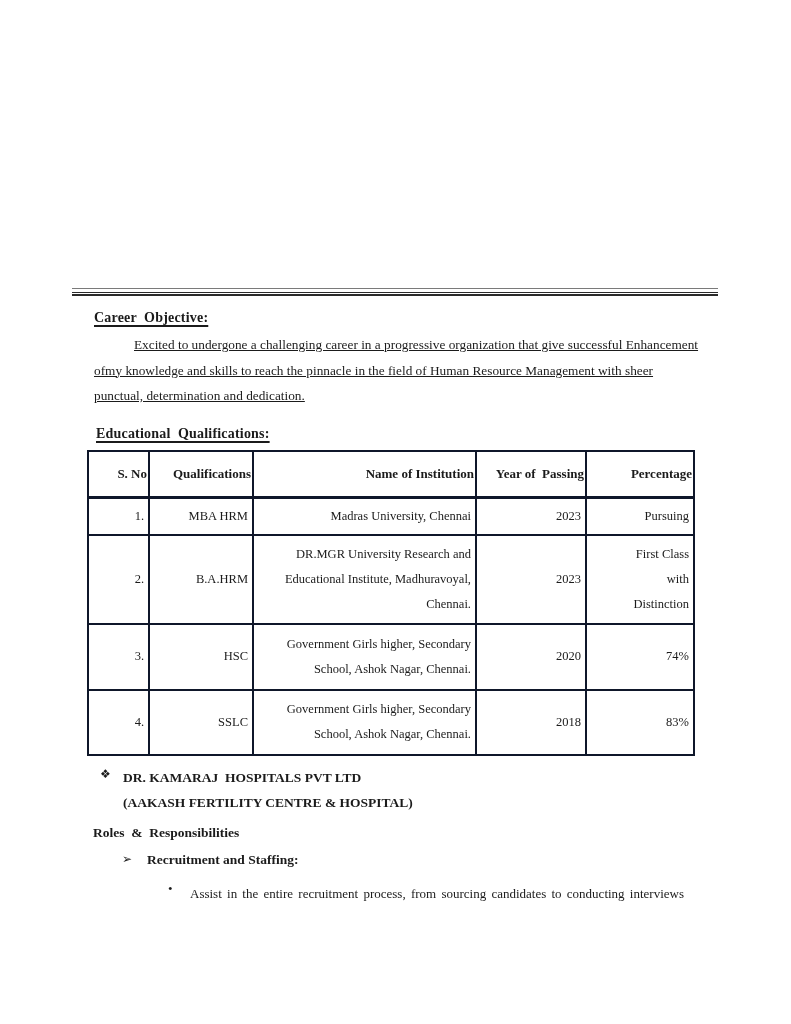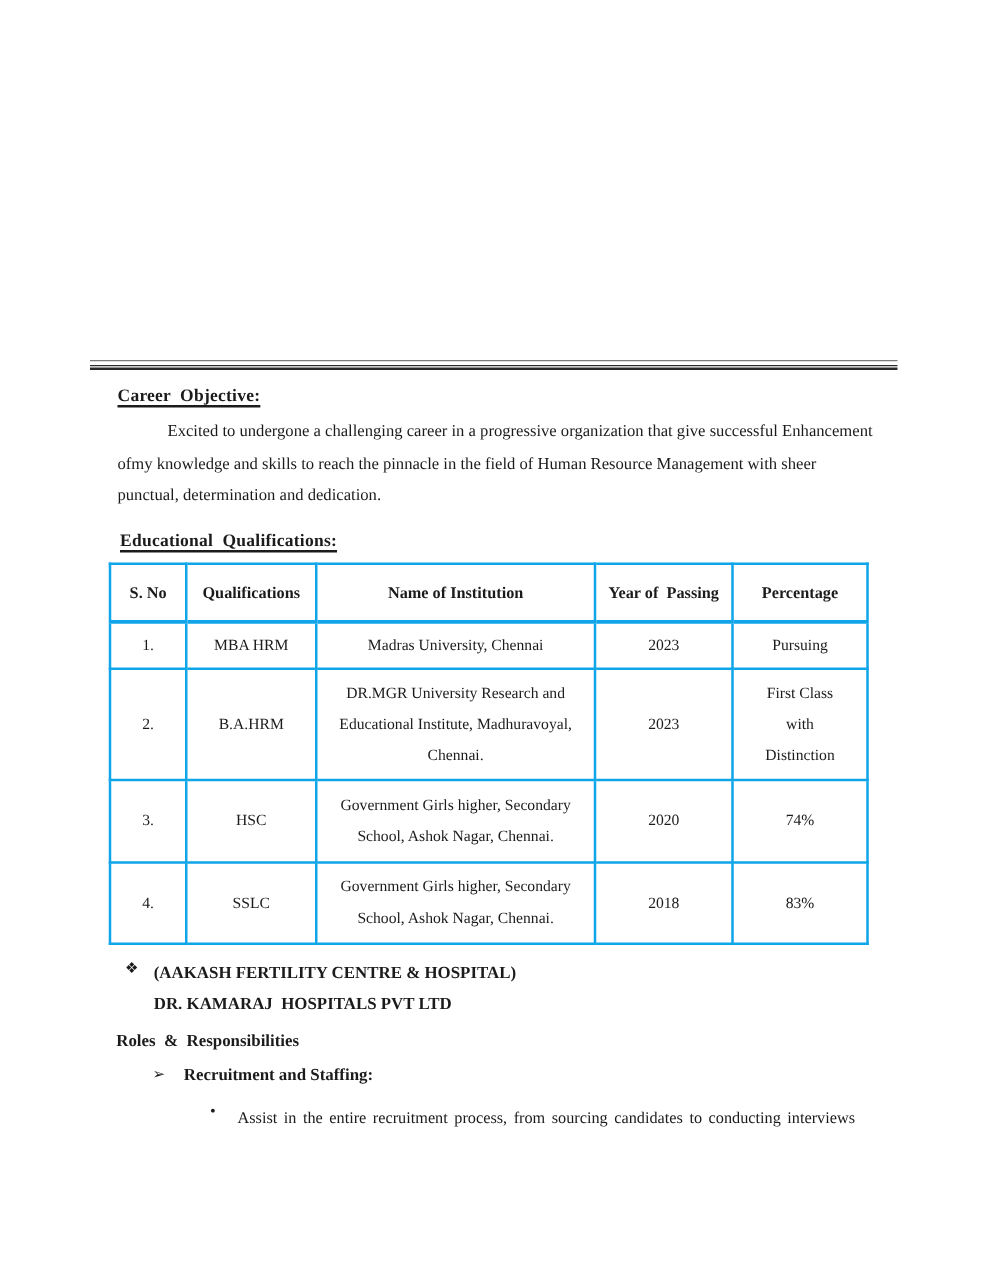--- a/index.html
+++ b/index.html
@@ -35,31 +35,32 @@
   .h-career { margin: 13px 0 0 94px; }
   .h-edu    { margin: 16px 0 0 96px; }
   .h-work   { margin: 26px 0 0 93px; }
 
   .objective {
     margin: 5px 0 0 94px;
     width: 610px;
     font-size: 13.3px;
     line-height: 25.5px;
     text-indent: 40px;
+    text-decoration: underline;
   }
 
   table.edu {
     margin: 7px 0 0 87px;
     width: 606px;
     border-collapse: collapse;
     table-layout: fixed;
   }
   table.edu th, table.edu td {
-    border: 2px solid #0ea5e9;
-    text-align: center;
+    border: 2px solid #0f172a;
+    text-align: right;
     vertical-align: middle;
     font-size: 12.5px;
     line-height: 25px;
     padding: 2px 4px;
   }
   table.edu thead th {
     font-size: 13px;
     font-weight: bold;
     white-space: pre;
     height: 47px;
@@ -178,22 +179,22 @@
         <td>2018</td>
         <td>83%</td>
       </tr>
     </tbody>
   </table>
 
 
   <div class="we-row">
     <div class="we-diamond">❖</div>
     <div class="we-lines">
+      <div class="bold pre">DR. KAMARAJ  HOSPITALS PVT LTD</div>
       <div class="bold">(AAKASH FERTILITY CENTRE &amp; HOSPITAL)</div>
-      <div class="bold pre">DR. KAMARAJ  HOSPITALS PVT LTD</div>
     </div>
   </div>
 
   <div class="roles-heading">Roles  &amp;  Responsibilities</div>
 
   <div class="staff-row">
     <div class="staff-arrow">➢</div>
     <div class="staff-label">Recruitment and Staffing:</div>
   </div>
 

